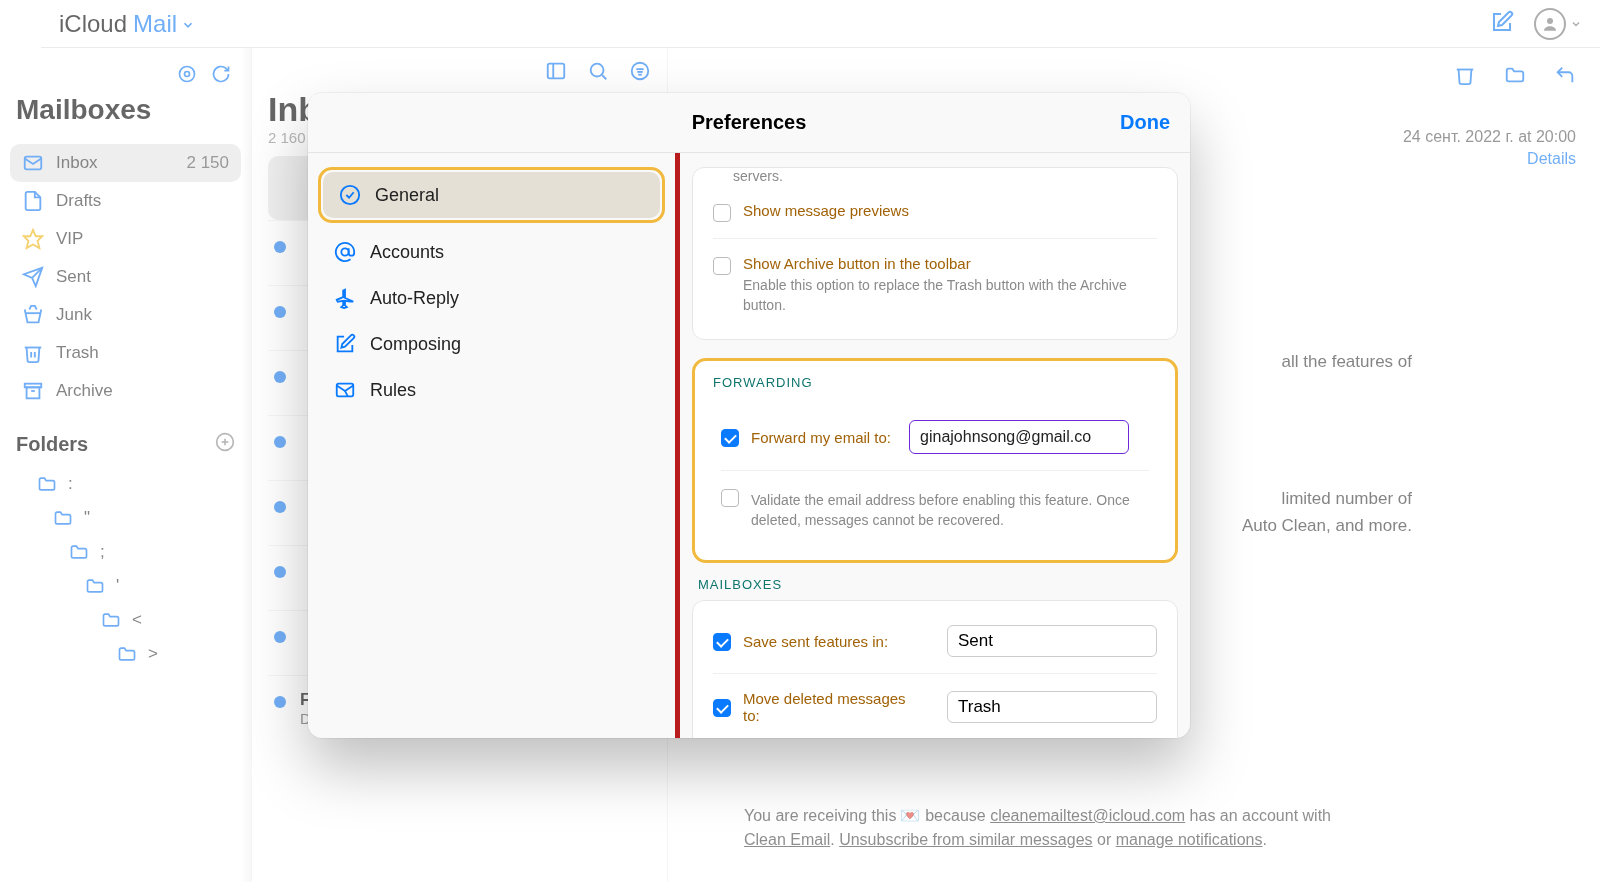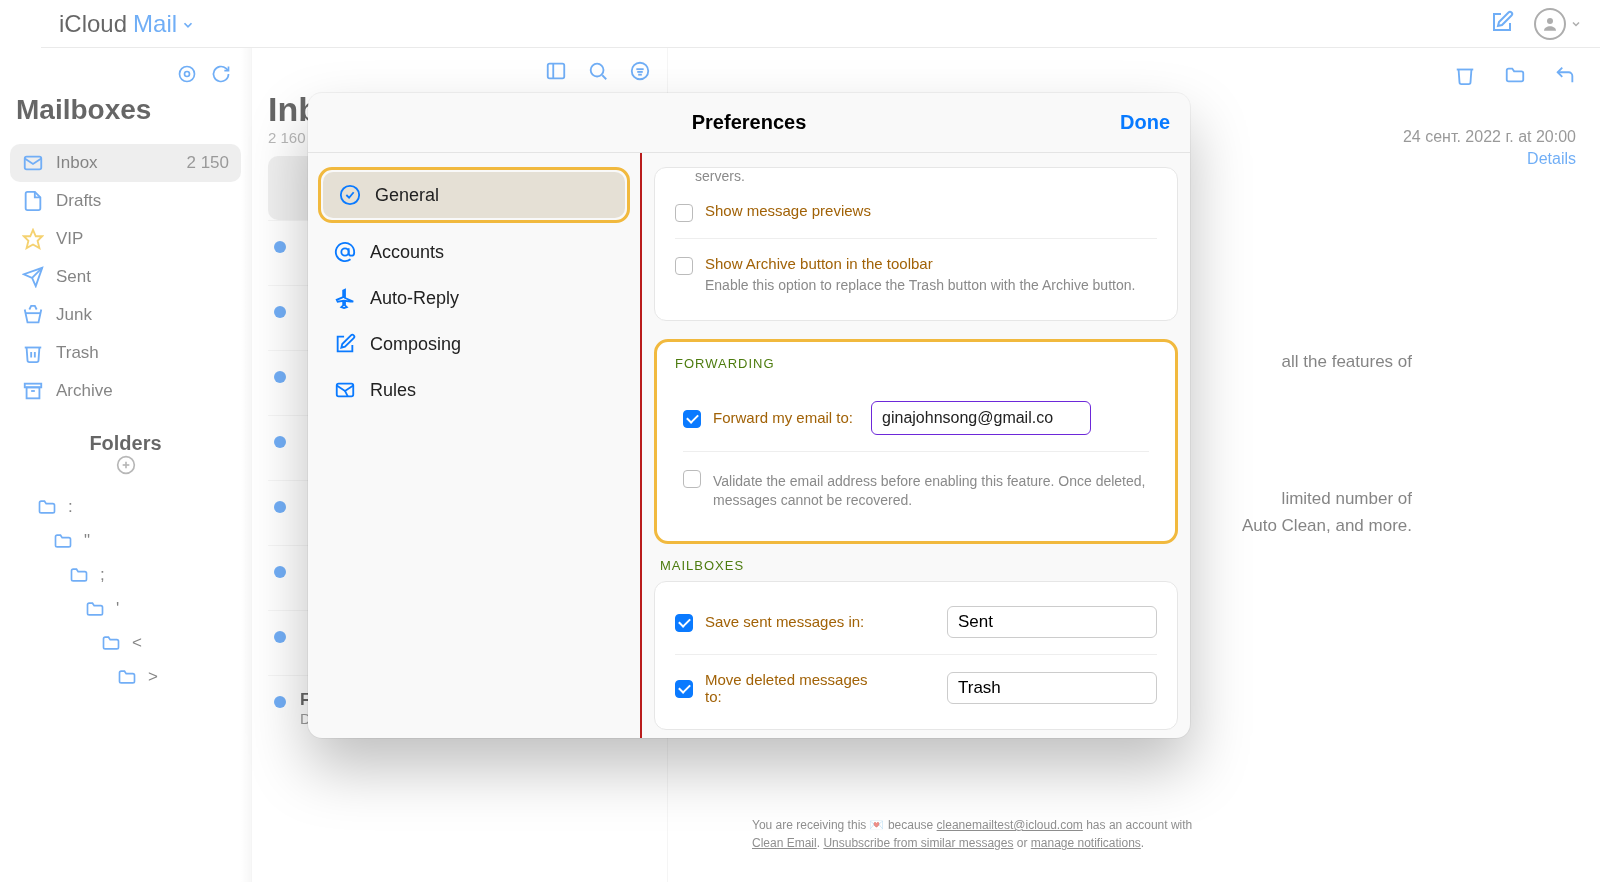--- a/index.html
+++ b/index.html
@@ -15,21 +15,21 @@
 .avatar-circle svg { width:18px; height:18px; fill:#777; }
 .columns { display:flex; height:calc(100% - 48px); }
 .sidebar { width:252px; padding:16px 10px; border-right:1px solid #eee; position:relative; }
 .sidebar::after { content:""; position:absolute; right:0; top:0; bottom:0; width:10px; background:linear-gradient(to right,rgba(0,0,0,0) 0%,rgba(0,0,0,0.05) 100%); pointer-events:none;}
 .sidebar h1 { font-size:28px; font-weight:700; margin:6px 6px 18px; }
 .sb-actions { display:flex; gap:14px; justify-content:flex-end; padding-right:10px; margin-bottom:6px; }
 .mb-item { display:flex; align-items:center; gap:12px; padding:8px 12px; border-radius:10px; cursor:pointer; font-size:17px; color:#333; }
 .mb-item.active { background:#e3e3e3; }
 .mb-icon { width:22px; height:22px; color:#0a7aff; display:flex; align-items:center; justify-content:center; }
 .mb-count { margin-left:auto; color:#555; }
-.folders-head { display:flex; align-items:center; justify-content:space-between; margin:22px 6px 10px; font-size:20px; font-weight:600;flex-direction:column; }
+.folders-head { display:flex; align-items:center; justify-content:space-between; margin:22px 6px 10px; font-size:20px; font-weight:600; }
 .folder-item { display:flex; align-items:center; gap:10px; padding:6px 10px; font-size:17px; color:#333; cursor:pointer; }
 .folder-item .mb-icon { color:#0a7aff; }
 .indent-1{padding-left:26px}.indent-2{padding-left:42px}.indent-3{padding-left:58px}.indent-4{padding-left:74px}.indent-5{padding-left:90px}.indent-6{padding-left:106px}
 .middle { width:416px; border-right:1px solid #eee; padding:12px 16px 0; position:relative; overflow:hidden; }
 .mid-actions { display:flex; gap:20px; justify-content:flex-end; color:#087aff; margin-bottom:4px;}
 .mid-title { font-size:34px; font-weight:700; }
 .mid-sub { color:#888; font-size:15px; margin-bottom:10px; }
 .msg-list { overflow:hidden; }
 .msg-item { display:flex; padding:14px 6px; gap:14px; }
 .msg-item+.msg-item { border-top:1px solid #eee; }
@@ -37,37 +37,37 @@
 .msg-body { flex:1; min-width:0; }
 .msg-line1 { display:flex; justify-content:space-between; font-size:17px; }
 .msg-sender { font-weight:600; white-space:nowrap; overflow:hidden; text-overflow:ellipsis; }
 .msg-date { color:#555; font-size:15px; }
 .msg-sub { color:#555; font-size:15px; white-space:nowrap; overflow:hidden; text-overflow:ellipsis; }
 .main { flex:1; padding:16px 24px; position:relative; }
 .main-top { display:flex; justify-content:flex-end; gap:28px; color:#087aff; }
 .main-meta { text-align:right; color:#555; margin-top:38px; }
 .detail-link { color:#087aff; margin-top:4px; }
 .main-text { color:#333; font-size:17px; line-height:1.6; margin-top:180px; padding-left:60px; max-width:720px;}
-.main-footer { position:absolute; bottom:30px; left:84px; right:40px; color:#444; font-size:12px; line-height:1.5;}
+.main-footer { position:absolute; bottom:30px; left:76px; right:40px; color:#444; font-size:16px; line-height:1.5;}
 .main-footer a { color:#444; text-decoration:underline; }
 
 .overlay { position:absolute; inset:0; background:rgba(255,255,255,0.4); backdrop-filter:saturate(90%); }
 .modal { position:absolute; left:308px; top:93px; width:882px; height:645px; background:#f9f9f9; border-radius:14px; box-shadow:0 30px 60px rgba(0,0,0,0.25),0 0 0 1px rgba(0,0,0,0.05); display:flex; flex-direction:column; overflow:hidden;}
 .modal-head { display:flex; align-items:center; justify-content:center; height:60px; border-bottom:1px solid #e4e4e4; position:relative; }
 .modal-title { font-size:20px; font-weight:600; }
 .done { position:absolute; right:20px; color:#087aff; font-size:20px; font-weight:600; cursor:pointer; }
 .modal-body { flex:1; display:flex; overflow:hidden; }
-.modal-nav { width:334px; border-right:2px solid #b91c1c; padding:14px 10px; }
+.modal-nav { width:372px; border-right:5px solid #b91c1c; padding:14px 10px; }
 .nav-item { display:flex; align-items:center; gap:14px; padding:12px 16px; border-radius:10px; font-size:18px; color:#222; cursor:pointer; }
 .nav-item.active { background:#e5e0d5; }
 .nav-highlight { border:3px solid #f1b93e; border-radius:14px; padding:2px; margin-bottom:6px; }
 .nav-icon { width:22px; height:22px; color:#0a7aff; display:flex; align-items:center; justify-content:center; }
 .modal-content { flex:1; overflow-y:auto; padding:14px 12px; }
 .card { background:#fff; border:1px solid #e6e6e6; border-radius:12px; padding:16px 20px; margin-bottom:18px; }
-.section-label { font-size:13px; letter-spacing:1px; color:#4d7c0f; text-transform:uppercase; margin:0 0 8px 6px; }
+.section-label { font-size:13px; letter-spacing:1px; color:#0f766e; text-transform:uppercase; margin:0 0 8px 6px; }
 .row { display:flex; gap:12px; padding:8px 0; }
 .row + .row { border-top:1px solid #eee; margin-top:8px; padding-top:16px;}
 .chk { width:18px; height:18px; border:1px solid #bbb; border-radius:4px; flex-shrink:0; margin-top:2px; display:flex; align-items:center; justify-content:center; background:#fff; cursor:pointer;}
 .chk.checked { background:#0a7aff; border-color:#0a7aff; }
 .chk.checked::after { content:""; width:5px; height:9px; border:solid #fff; border-width:0 2px 2px 0; transform:rotate(45deg); margin-bottom:2px;}
 .row-label { font-size:15px; color:#a16207; }
 .row-desc { font-size:14px; color:#8a8a8a; margin-top:4px; line-height:1.4;}
 .text-input { height:34px; border:1px solid #6d28d9; border-radius:6px; padding:0 10px; font-size:16px; color:#222; background:#fff; }
 .select-box { height:32px; border:1px solid #ccc; border-radius:6px; padding:4px 10px; font-size:17px; min-width:210px; display:flex; align-items:center; background:#fff;}
 .fwd-highlight { border:3px solid #f1b93e; border-radius:14px; padding:6px; margin-bottom:14px; background:#fff; }
@@ -428,21 +428,21 @@
             <div class="row-desc">Validate the email address before enabling this feature. Once deleted, messages cannot be recovered.</div>
           </div>
         </div>
        </div>
       </div>
 
       <div class="section-label">Mailboxes</div>
       <div class="card">
         <div class="row" style="align-items:center">
           <div class="chk checked"></div>
-          <div class="row-label">Save sent messages in:</div>
+          <div class="row-label">Save sent features in:</div>
           <div class="select-box" style="margin-left:auto">
               <span>Sent</span>
             </div>
         </div>
         <div class="row" style="align-items:center">
           <div class="chk checked"></div>
           <div class="row-label" style="max-width:180px">Move deleted messages to:</div>
           <div class="select-box" style="margin-left:auto">
               <span>Trash</span>
             </div>

